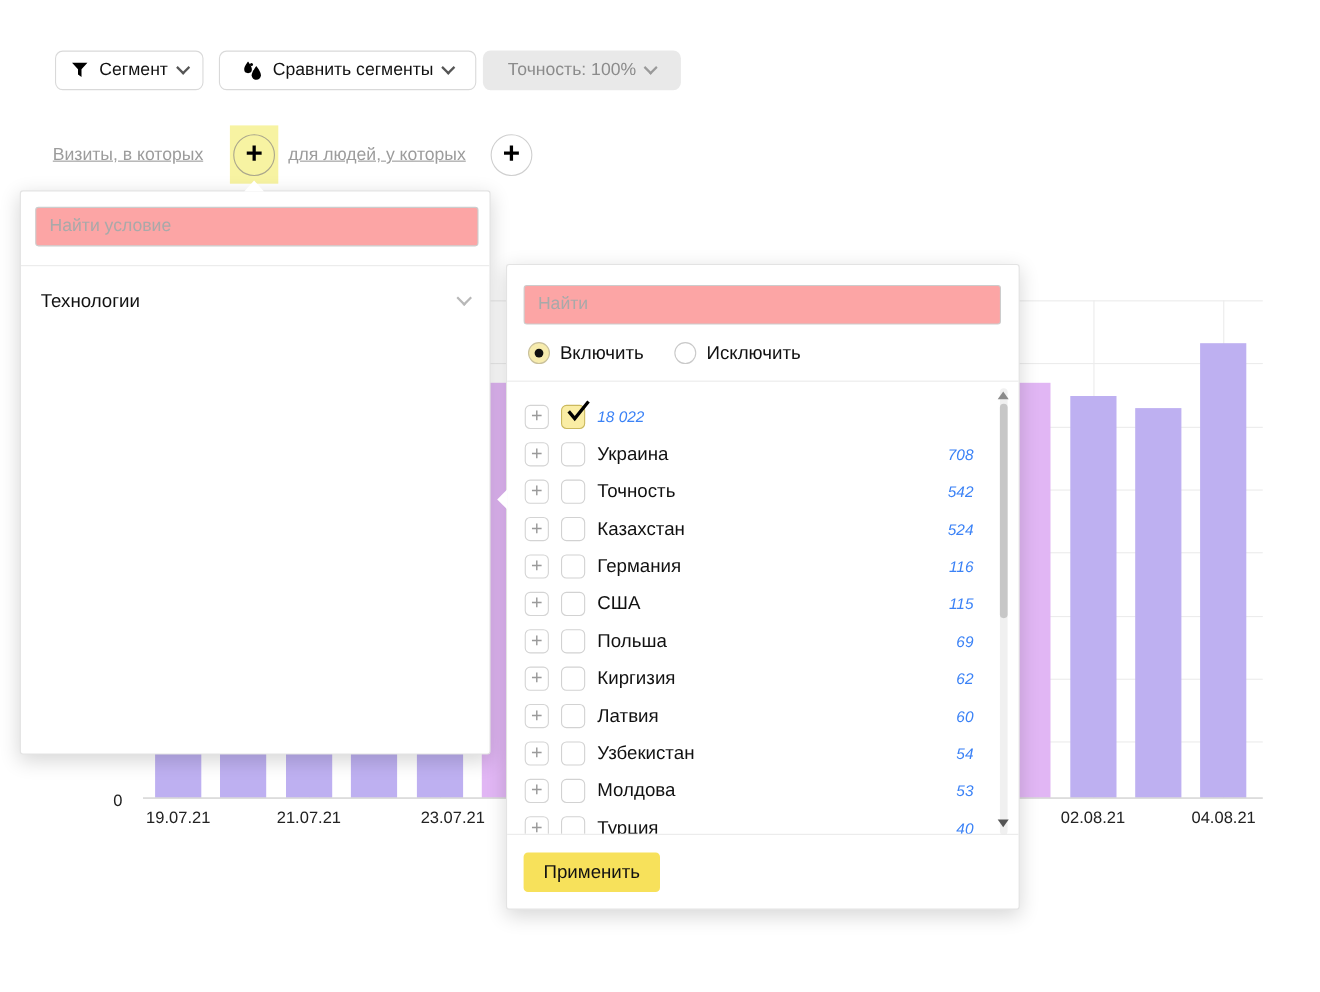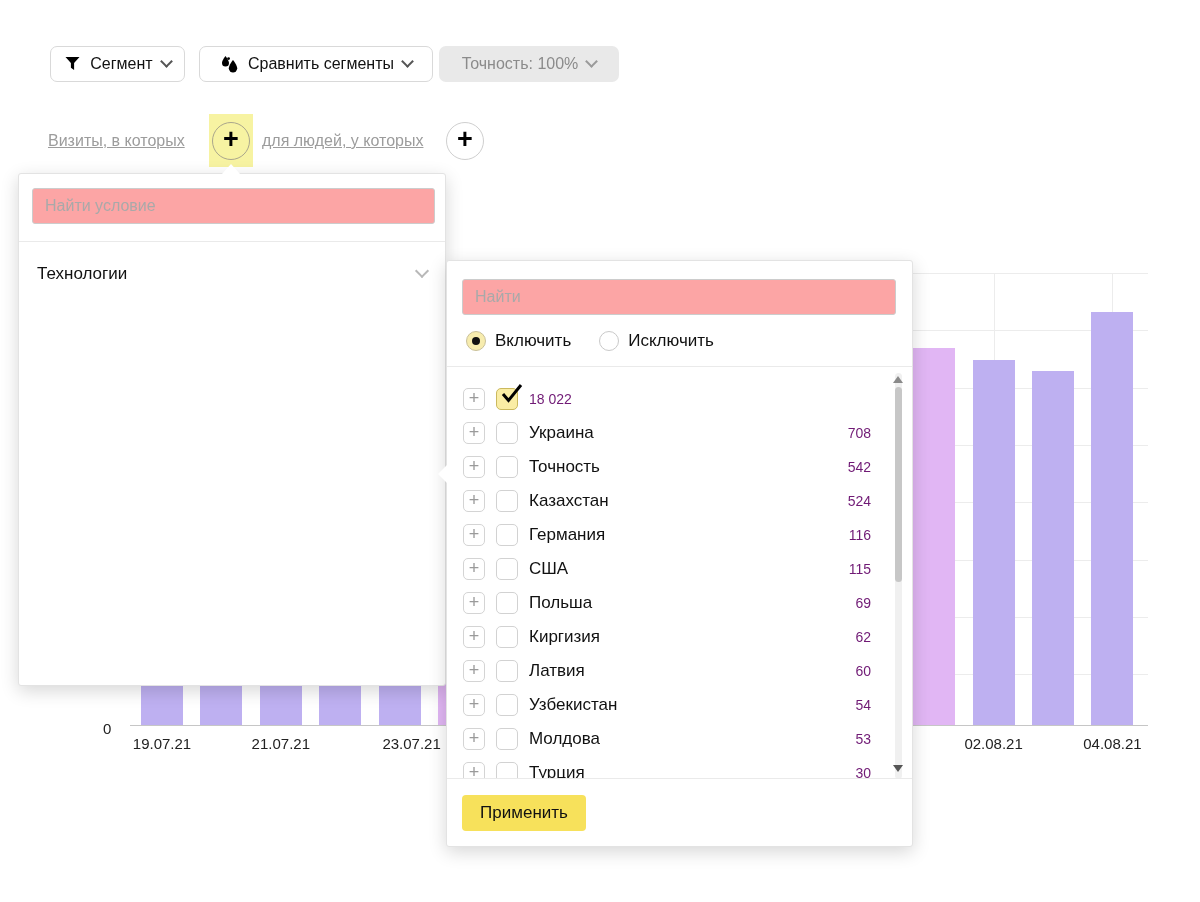--- a/index.html
+++ b/index.html
@@ -37,21 +37,21 @@
                  display:flex; align-items:center; justify-content:center; cursor:pointer; padding:0; }
   .plus-circle.standalone { position:absolute; left:446px; top:122px; background:#fff; border-color:#cfcfcf; z-index:2; }
   .plus-glyph { font-size:27px; font-weight:700; color:#000; line-height:1; margin-top:-3px; font-family:inherit; }
   .notch-up { position:absolute; left:222px; top:164px; width:0; height:0; border-left:9px solid transparent;
               border-right:9px solid transparent; border-bottom:10px solid #fff; z-index:6; }
 
   
   .panel { position:absolute; background:#fff; border:1px solid #e3e3e3; border-radius:3px;
            box-shadow:0 5px 18px rgba(0,0,0,0.16); }
   .cond-panel { left:18px; top:173px; width:428px; height:513px; z-index:3; }
-  .loc-panel  { left:446px; top:240px; width:467px; height:587px; z-index:5;margin-top:20px; }
+  .loc-panel  { left:460px; top:240px; width:467px; height:587px; z-index:5; }
   .notch-left { position:absolute; left:-9px; top:204px; width:0; height:0; border-top:9px solid transparent;
                 border-bottom:9px solid transparent; border-right:9px solid #fff; }
 
   .search { position:absolute; height:36px; border:1px solid #ccc; border-radius:3px; font-size:16px;
             padding:0 12px; color:#111; outline:none; font-family:inherit; background:#fca5a5; }
   .search::placeholder { color:#a9a9a9; }
   .cond-search { left:13px; top:14px; width:403px; }
   .loc-search  { left:15px; top:18px; width:434px; }
   .divider { position:absolute; left:0; right:0; height:1px; background:#eaeaea; }
 
@@ -71,21 +71,21 @@
   .country-list { position:absolute; top:115px; left:0; right:0; height:402px; overflow:hidden; padding-top:6px; }
   .country-row { height:34px; display:flex; align-items:center; gap:11px; padding:0 41px 0 16px; cursor:pointer; }
   .expander { width:22px; height:22px; border:1px solid #d4d4d4; border-radius:5px; color:#9a9a9a; font-size:18px;
               line-height:19px; text-align:center; background:#fff; flex:none; }
   .checkbox { width:22px; height:22px; border:1px solid #d2d2d2; border-radius:5px; background:#fff;
               position:relative; flex:none; }
   .checkbox.checked { background:#faeda4; border-color:#cbb95e; }
   .check { display:none; position:absolute; left:1px; top:-7px; }
   .checkbox.checked .check { display:block; }
   .cname { flex:1; font-size:17px; color:#111; }
-  .ccount { font-size:14px; color:#701a75; }
+  .ccount { font-size:14px; color:#3b82f6;font-style:italic; }
 
   .sb-track { position:absolute; right:10px; top:112px; width:7px; height:406px; background:#f0f0f0; border-radius:4px; }
   .sb-up   { position:absolute; right:9px;  top:115px; width:0; height:0; border-left:5px solid transparent;
              border-right:5px solid transparent; border-bottom:7px solid #8a8a8a; }
   .sb-thumb{ position:absolute; right:10px; top:126px; width:7px; height:195px; background:#c7c7c7; border-radius:4px; }
   .sb-down { position:absolute; right:9px;  top:504px; width:0; height:0; border-left:5px solid transparent;
              border-right:5px solid transparent; border-top:7px solid #555; }
 
   .apply-btn { position:absolute; left:15px; top:534px; width:124px; height:36px; background:#f7e15b; border:none;
                border-radius:4px; font-size:17px; color:#111; font-family:inherit; cursor:pointer; }
@@ -295,21 +295,21 @@
           <span class="cname">Молдова</span>
           <span class="ccount">53</span>
         </div>
 
         <div class="country-row">
           <span class="expander">+</span>
           <span class="checkbox">
             
           </span>
           <span class="cname">Турция</span>
-          <span class="ccount">30</span>
+          <span class="ccount">40</span>
         </div>
       </div>
 
     <div class="sb-track"></div>
     <div class="sb-up"></div>
     <div class="sb-thumb"></div>
     <div class="sb-down"></div>
 
     <div class="divider" style="top:517px"></div>
     <button class="apply-btn">Применить</button>

